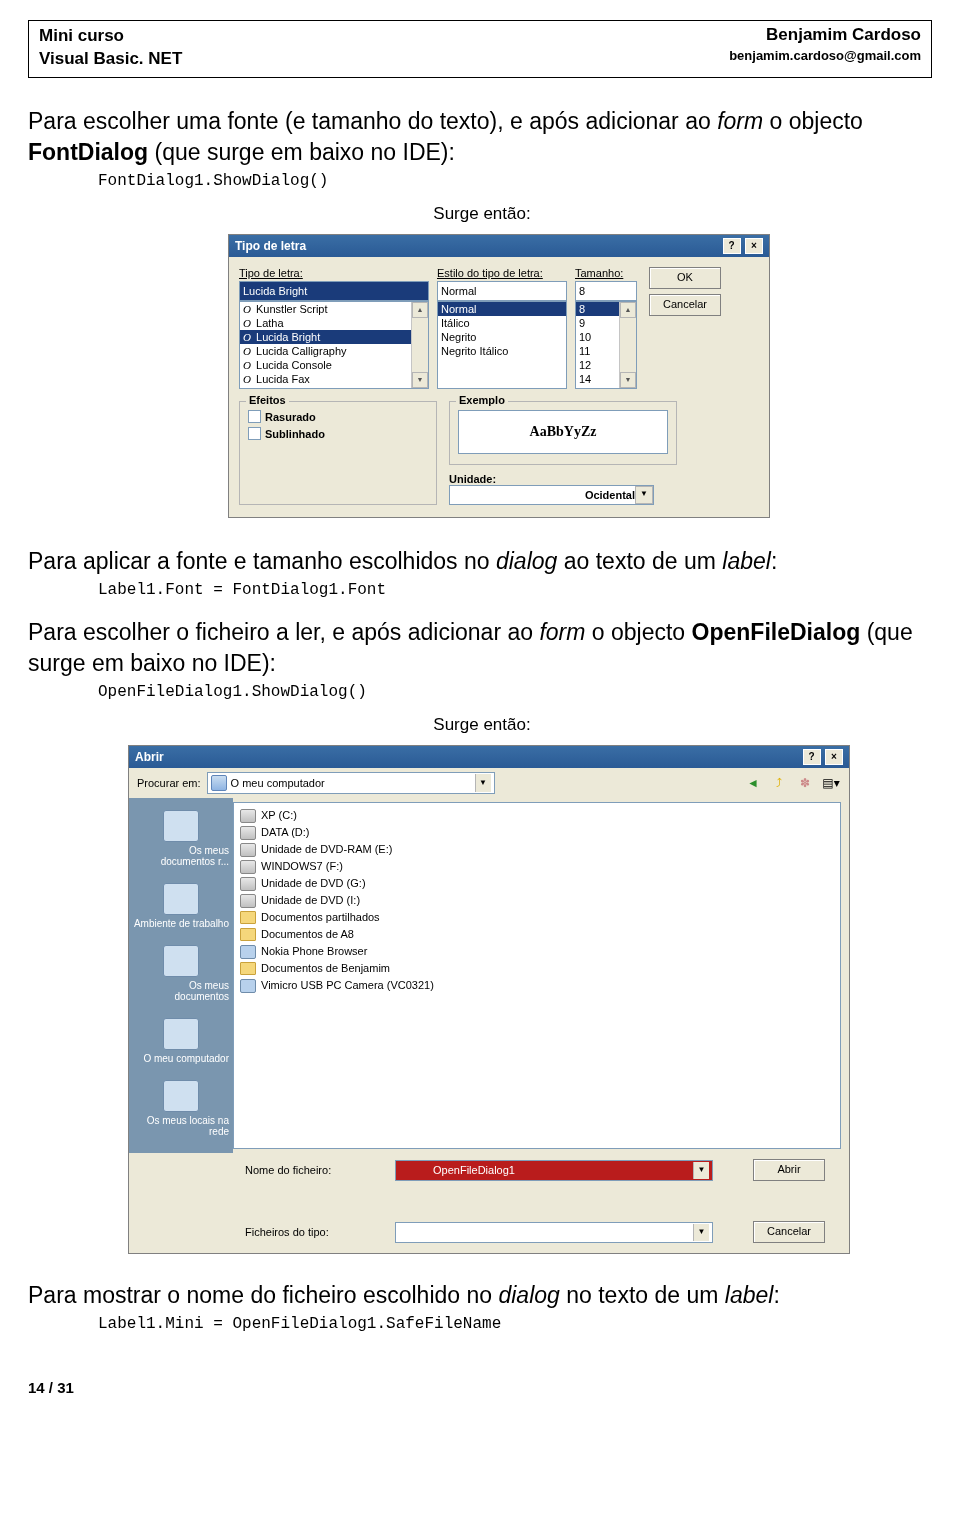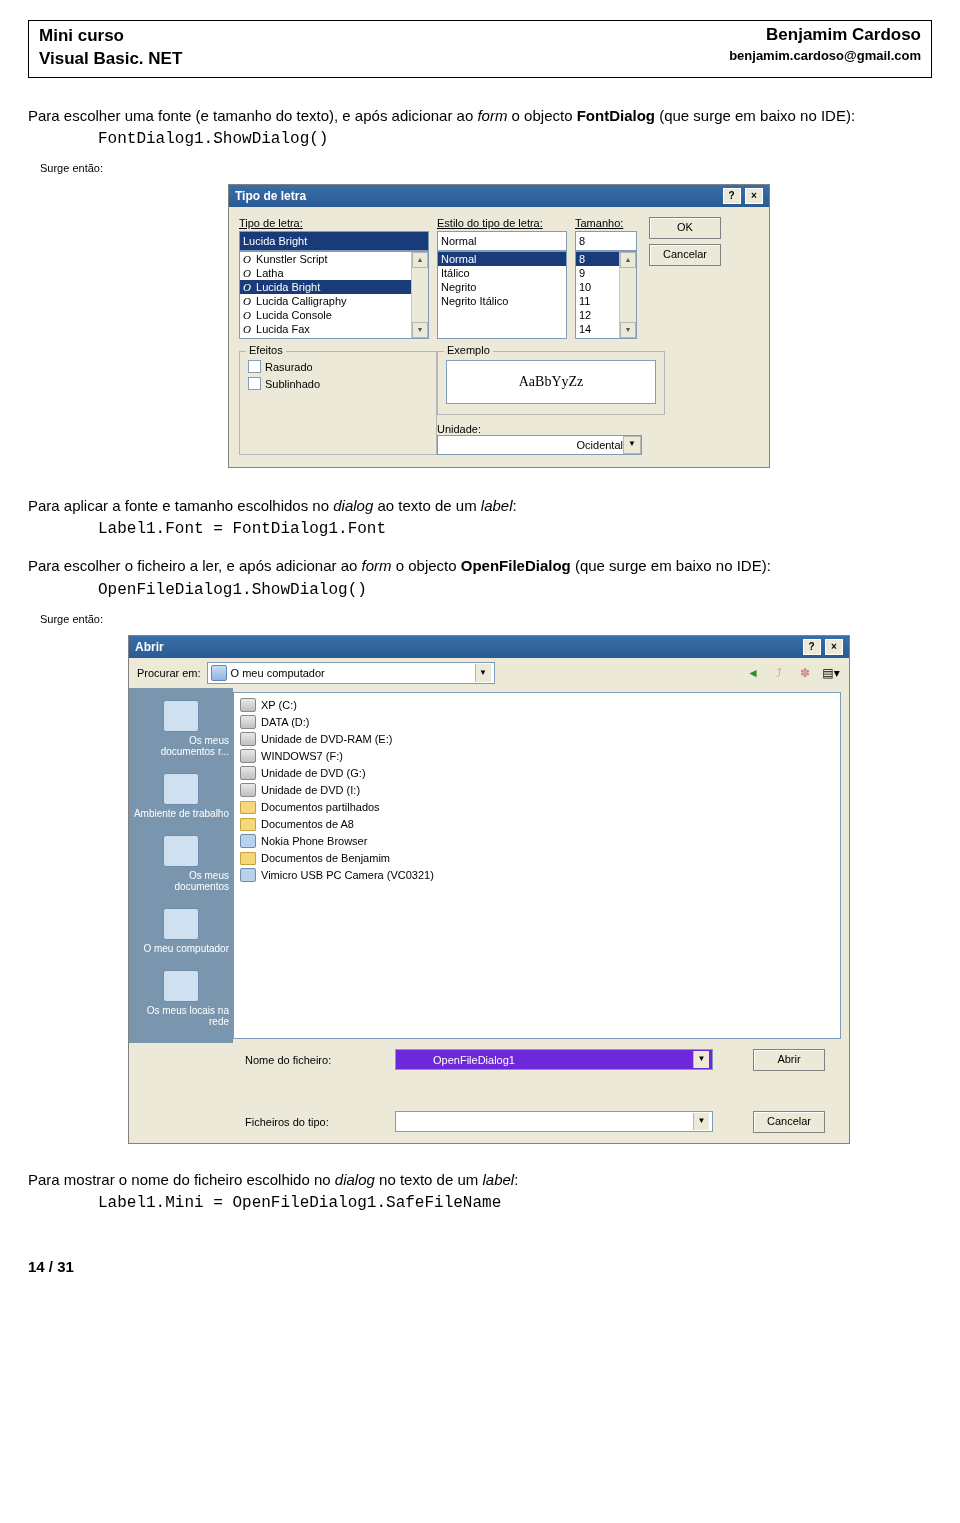--- a/index.html
+++ b/index.html
@@ -19,25 +19,25 @@
     padding: 4px 10px 6px 10px;
     display: flex;
     justify-content: space-between;
     align-items: flex-start;
     margin-bottom: 28px;
   }
   .header-left { font-size: 17px; font-weight: bold; line-height: 1.35; }
   .header-right { text-align: right; }
   .header-author { font-size: 17px; font-weight: bold; }
   .header-email { font-size: 13px; font-weight: bold; margin-top: 3px; }
-  .body-text { font-size: 15px; line-height: 1.35; margin: 10px 0 4px 0; }
+  .body-text { font-size: 23px; line-height: 1.35; margin: 10px 0 4px 0; }
   .italic { font-style: italic; }
   .bold { font-weight: bold; }
   .code { font-family: "Courier New", monospace; font-size: 16px; margin-left: 70px; }
-  .surge { font-size: 11px; margin: 14px 0 10px 12px; }
+  .surge { font-size: 17px; margin: 14px 0 10px 4px; text-align: center; }
   
   .font-dialog {
     width: 540px;
     margin-left: 200px;
     border: 1px solid #808080;
     background: #ece9d8;
     font-family: Tahoma, sans-serif;
     font-size: 11px;
   }
   .titlebar {
@@ -253,21 +253,21 @@
     gap: 40px;
   }
   .od-bottom .fi {
     background: #fff;
     border: 1px solid #7f9db9;
     height: 19px;
     display: flex;
     align-items: center;
     padding: 0 3px;
   }
-  .od-bottom .fi.sel { background: #6d28d9; color: #fff; padding-left: 37px; }
+  .od-bottom .fi.sel { background: #b91c1c; color: #fff; padding-left: 37px; }
   .od-bottom .fi .arrow {
     margin-left: auto;
     width: 15px; height: 17px;
     background: #ece9d8;
     border-left: 1px solid #b5b5b5;
     text-align: center;
     font-size: 8px;
     line-height: 16px;
     color:#000;
   }
@@ -359,21 +359,21 @@
               <div class="item">12</div>
               <div class="item">14</div>
               <div class="item">16</div>
             </div>
         </div>
         <div class="dlg-col" style="width:76px; margin-left:4px;">
           <div class="dlg-btn">OK</div>
           <div class="dlg-btn">Cancelar</div>
         </div>
       </div>
-      <div class="dlg-row" style="gap:0;">
+      <div class="dlg-row" style="gap:12px;font-weight:bold;">
         <div class="fieldset" style="width:180px">
           <div class="legend">Efeitos</div>
           <div class="check">Rasurado</div>
           <div class="check">Sublinhado</div>
         </div>
         <div style="flex:1">
           <div class="fieldset" style="width:210px">
             <div class="legend">Exemplo</div>
             <div class="sample-box">AaBbYyZz</div>
           </div>

